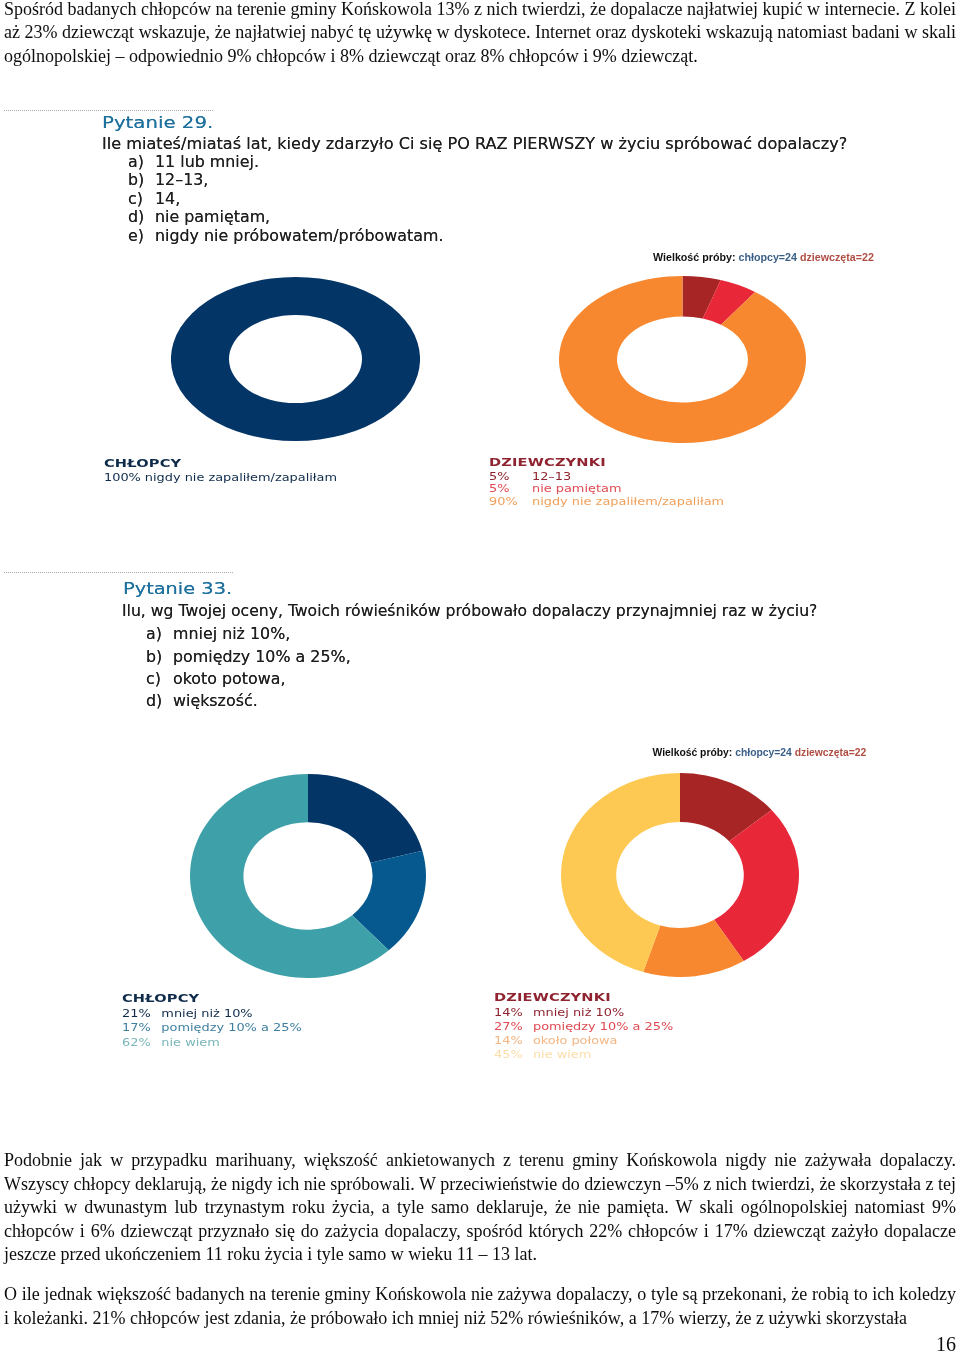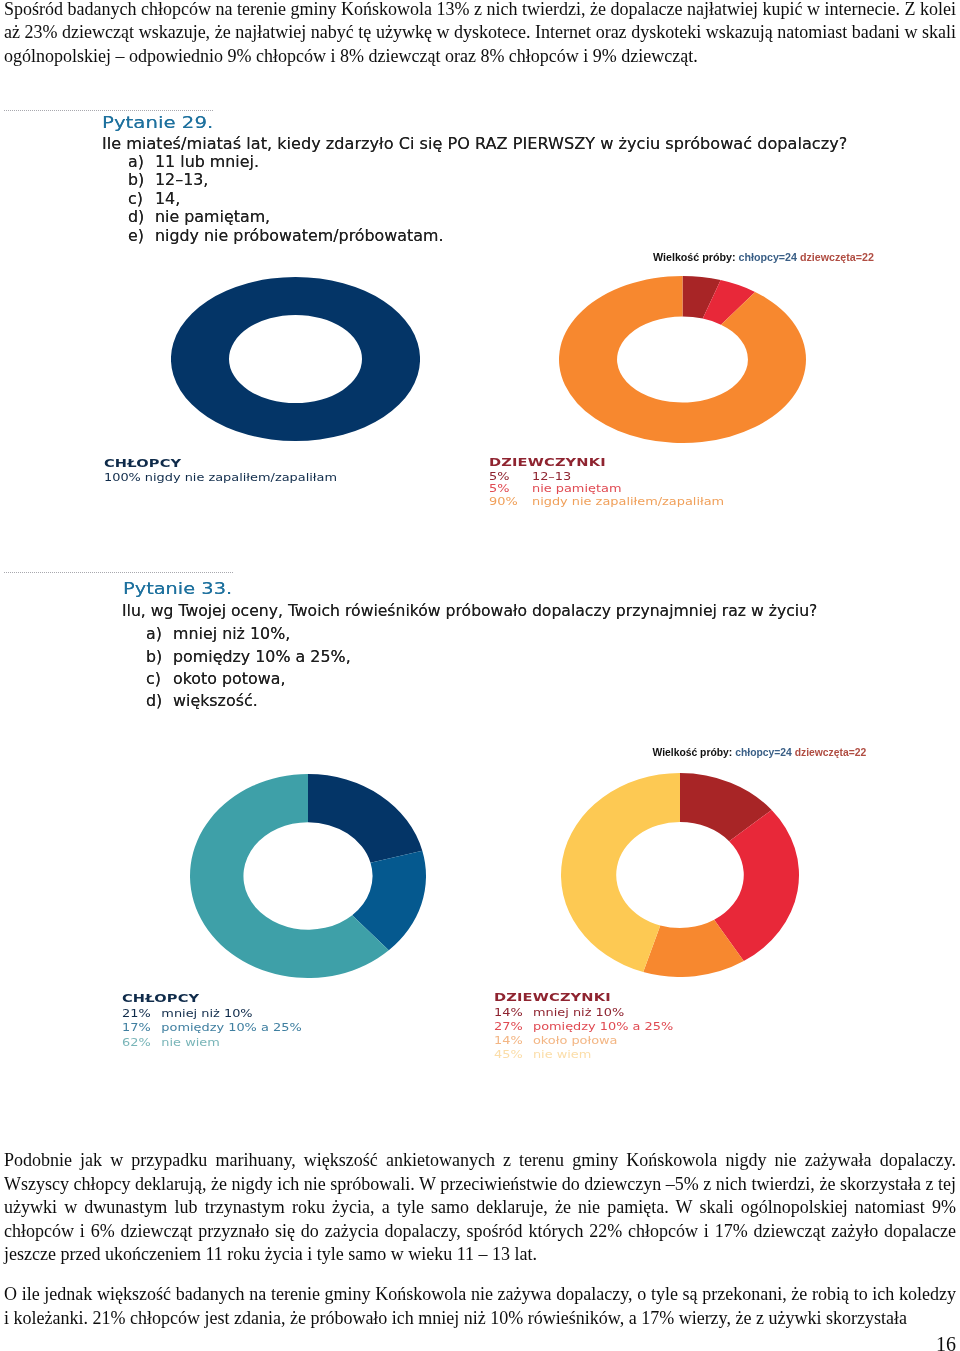--- a/index.html
+++ b/index.html
@@ -160,16 +160,16 @@
       <span class="legend-pct" style="left:0;color:#f3b684;">14%</span>
       <span class="legend-label" style="left:30.2px;color:#f3b684;">około połowa</span>
     </div>
     <div class="legend-row" style="left:0;top:57.6px;">
       <span class="legend-pct" style="left:0;color:#fbdda8;">45%</span>
       <span class="legend-label" style="left:30.2px;color:#fbdda8;">nie wiem</span>
     </div>
   </div>
 
   <div class="body-text" style="top:1149.3px;">Podobnie jak w przypadku marihuany, większość ankietowanych z terenu gminy Końskowola nigdy nie zażywała dopalaczy. Wszyscy chłopcy deklarują, że nigdy ich nie spróbowali. W przeciwieństwie do dziewczyn –5% z nich twierdzi, że skorzystała z tej używki w dwunastym lub trzynastym roku życia, a tyle samo deklaruje, że nie pamięta. W skali ogólnopolskiej natomiast 9% chłopców i 6% dziewcząt przyznało się do zażycia dopalaczy, spośród których 22% chłopców i 17% dziewcząt zażyło dopalacze jeszcze przed ukończeniem 11 roku życia i tyle samo w wieku 11 – 13 lat.</div>
-  <div class="body-text" style="top:1283px;">O ile jednak większość badanych na terenie gminy Końskowola nie zażywa dopalaczy, o tyle są przekonani, że robią to ich koledzy i koleżanki. 21% chłopców jest zdania, że próbowało ich mniej niż 10% rówieśników, a 17% wierzy, że z używki skorzystała</div>
+  <div class="body-text" style="top:1283px;">O ile jednak większość badanych na terenie gminy Końskowola nie zażywa dopalaczy, o tyle są przekonani, że robią to ich koledzy i koleżanki. 21% chłopców jest zdania, że próbowało ich mniej niż 52% rówieśników, a 17% wierzy, że z używki skorzystała</div>
 
   <div class="pagenum" style="left:936px;top:1333px;">16</div>
 </div>
 
 </body></html>

